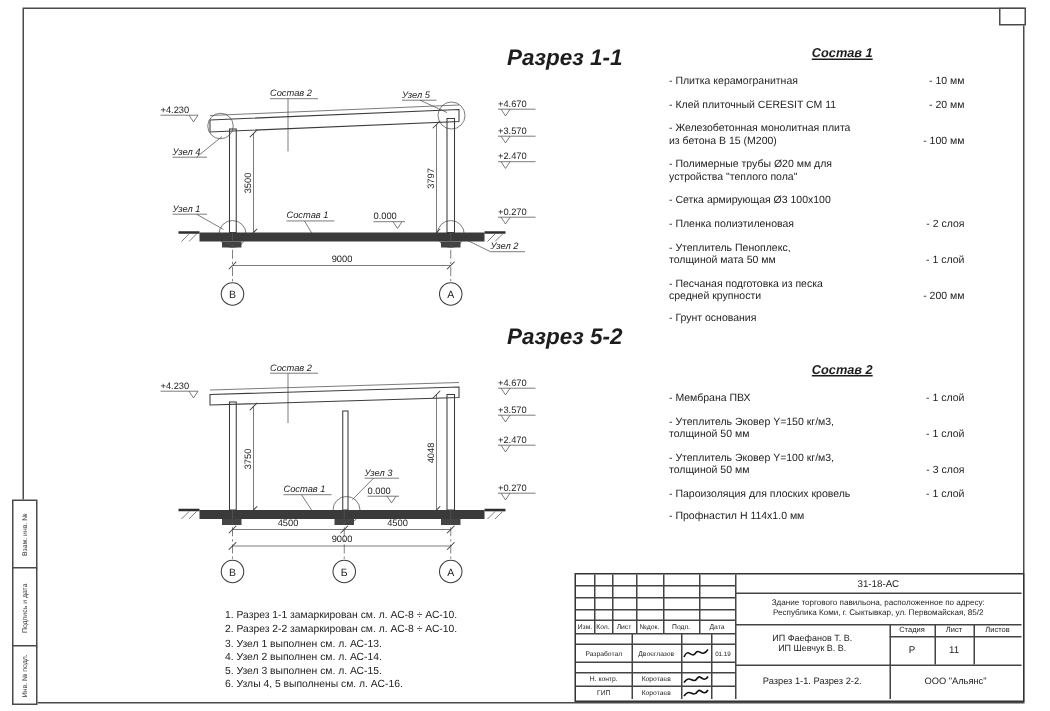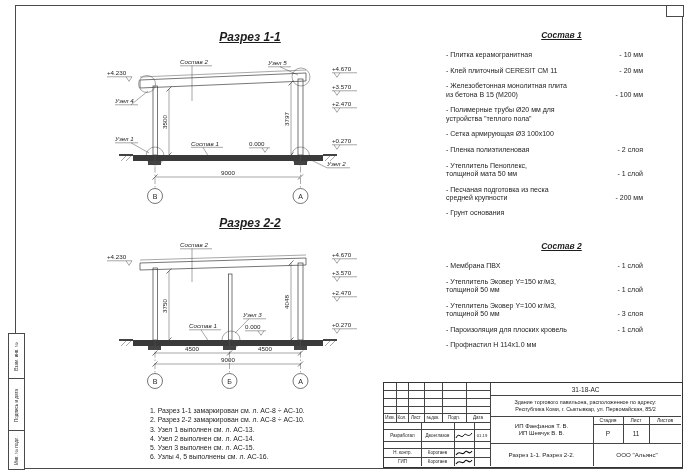--- a/index.html
+++ b/index.html
@@ -3,21 +3,21 @@
 <meta charset="utf-8">
 <style>
   html,body{margin:0;padding:0;background:#fff;}
   .sheet{position:relative;width:700px;height:474px;background:#fff;overflow:hidden;
          font-family:"Liberation Sans",sans-serif;color:#1d1d1d;}
   .abs{position:absolute;}
   .frame{left:15px;top:5px;width:666px;height:462px;border:1.3px solid #4a4a4a;}
   .corner-box{left:666px;top:5px;width:16px;height:10px;border:1px solid #4a4a4a;background:#fff;}
   .vstamp{left:8px;width:15px;border:1px solid #4a4a4a;display:flex;align-items:center;justify-content:center;background:#fff;}
   .vstamp span{display:block;transform:rotate(-90deg);white-space:nowrap;font-size:4.6px;color:#333;}
-  .sec-title{width:330px;text-align:center;font-size:12px;font-weight:bold;font-style:italic;text-decoration:underline;}
+  .sec-title{width:330px;text-align:right;font-size:15px;font-weight:bold;font-style:italic;}
   .comp{left:440px;width:243px;}
   .comp-title{text-align:center;font-size:8.5px;font-weight:bold;font-style:italic;text-decoration:underline;margin-bottom:11px;}
   .crow{display:flex;justify-content:space-between;align-items:flex-end;margin-bottom:7.5px;}
   .cname{font-size:7px;line-height:8.2px;white-space:pre-line;padding-left:6px;}
   .cval{font-size:7px;line-height:8.2px;white-space:nowrap;padding-right:40px;}
   .notes{left:150px;top:406px;width:250px;font-size:6.9px;line-height:9.3px;}
   
   .tb{left:383px;top:382px;width:300px;height:86px;border:1.5px solid #333;box-sizing:border-box;background:#fff;}
   .hl{position:absolute;height:0;border-top:0.9px solid #444;}
   .vl{position:absolute;width:0;border-left:0.9px solid #444;}
@@ -177,21 +177,21 @@
       <line class="lt" x1="247" y1="52.8" x2="272" y2="52.8"></line>
       <path class="lt" d="M249,52.8 l3,4.5 l3,-4.5"></path>
     </g>
     <g>
       <text class="t" x="247" y="88">+0.270</text>
       <line class="lt" x1="247" y1="89.8" x2="272" y2="89.8"></line>
       <path class="lt" d="M249,89.8 l3,4.5 l3,-4.5"></path>
     </g>
   </svg>
 
-  <div class="abs sec-title" style="left:85px;top:216px;">Разрез 2-2</div>
+  <div class="abs sec-title" style="left:85px;top:216px;">Разрез 5-2</div>
 
   <svg class="abs" style="left:85px;top:230px;" width="330" height="162" viewBox="0 0 330 162">
     <defs>
       <pattern id="stip2" width="3.5" height="3.5" patternUnits="userSpaceOnUse">
         <circle cx="1" cy="1" r="0.5" fill="#555"></circle>
           <circle cx="2.6" cy="2.6" r="0.5" fill="#555"></circle>
       </pattern>
       <pattern id="hatch2" width="3" height="3" patternUnits="userSpaceOnUse" patternTransform="rotate(45)">
         <line x1="0" y1="0" x2="0" y2="3" stroke="#777" stroke-width="0.6"></line>
       </pattern>

